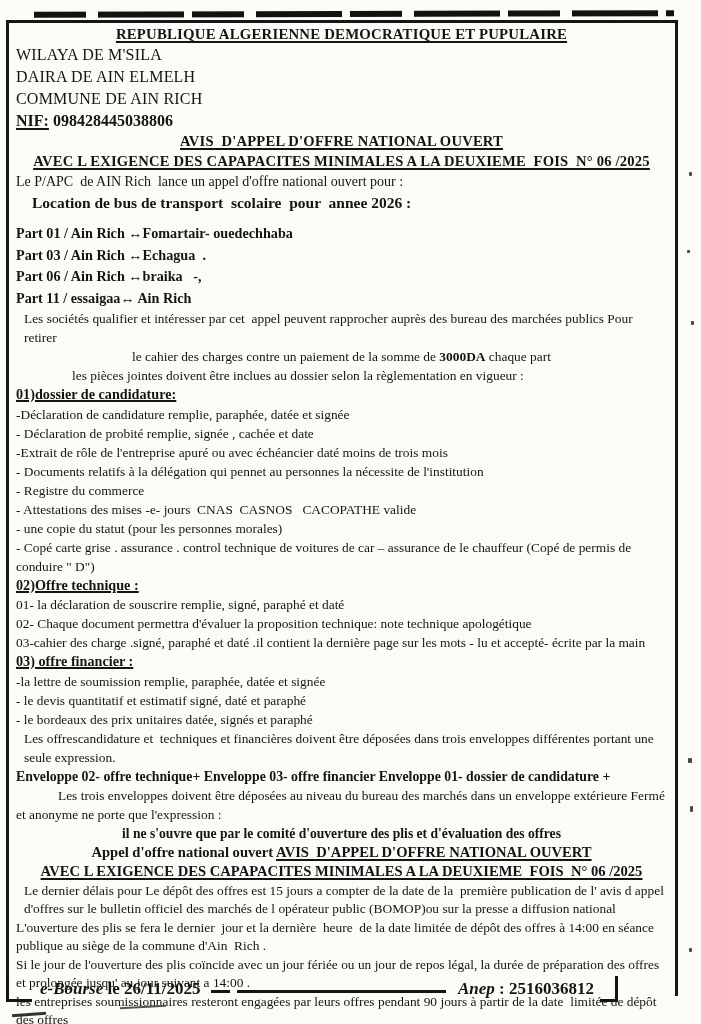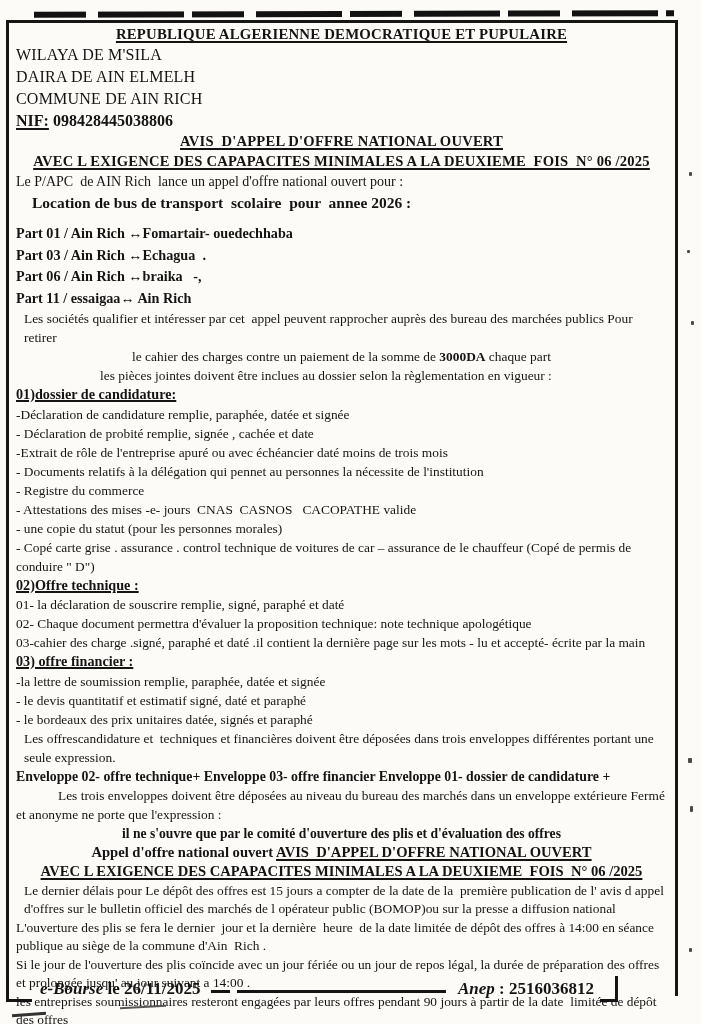--- a/index.html
+++ b/index.html
@@ -28,21 +28,21 @@
   .republic{font-size:14.8px;line-height:19px;letter-spacing:.2px;}
   .org-line{font-size:16px;font-weight:normal;line-height:22px;letter-spacing:.2px;}
   .nif-line{font-size:16px;font-weight:bold;line-height:21px;}
   .title-line{font-size:14.6px;line-height:20px;letter-spacing:.2px;}
   .launch{font-size:14px;line-height:21px;}
   .object{font-size:15.5px;font-weight:bold;line-height:21px;margin-left:16px;}
   .spacer-sm{height:10px;}
   .lot{font-size:14.2px;font-weight:bold;line-height:21.5px;}
   .body-line{font-size:13.4px;line-height:19px;}
   .indent-sm{margin-left:8px;}
-  .pieces{margin-left:84px;}
+  .pieces{margin-left:56px;}
   .sec-head{font-size:14.2px;font-weight:bold;line-height:19.5px;text-decoration:underline;text-decoration-thickness:1.5px;}
   .env-bold{font-size:13.8px;font-weight:bold;line-height:19px;}
   .para-indent{text-indent:42px;}
   .expression{font-size:13.6px;font-weight:bold;line-height:19px;}
   .repeat-line{font-size:14.6px;font-weight:bold;line-height:19.5px;}
   .deadline{font-size:13.4px;line-height:18.5px;}
   
   .footer{
     position:absolute;left:6px;top:976px;width:612px;height:26px;
     display:flex;align-items:center;box-sizing:border-box;

